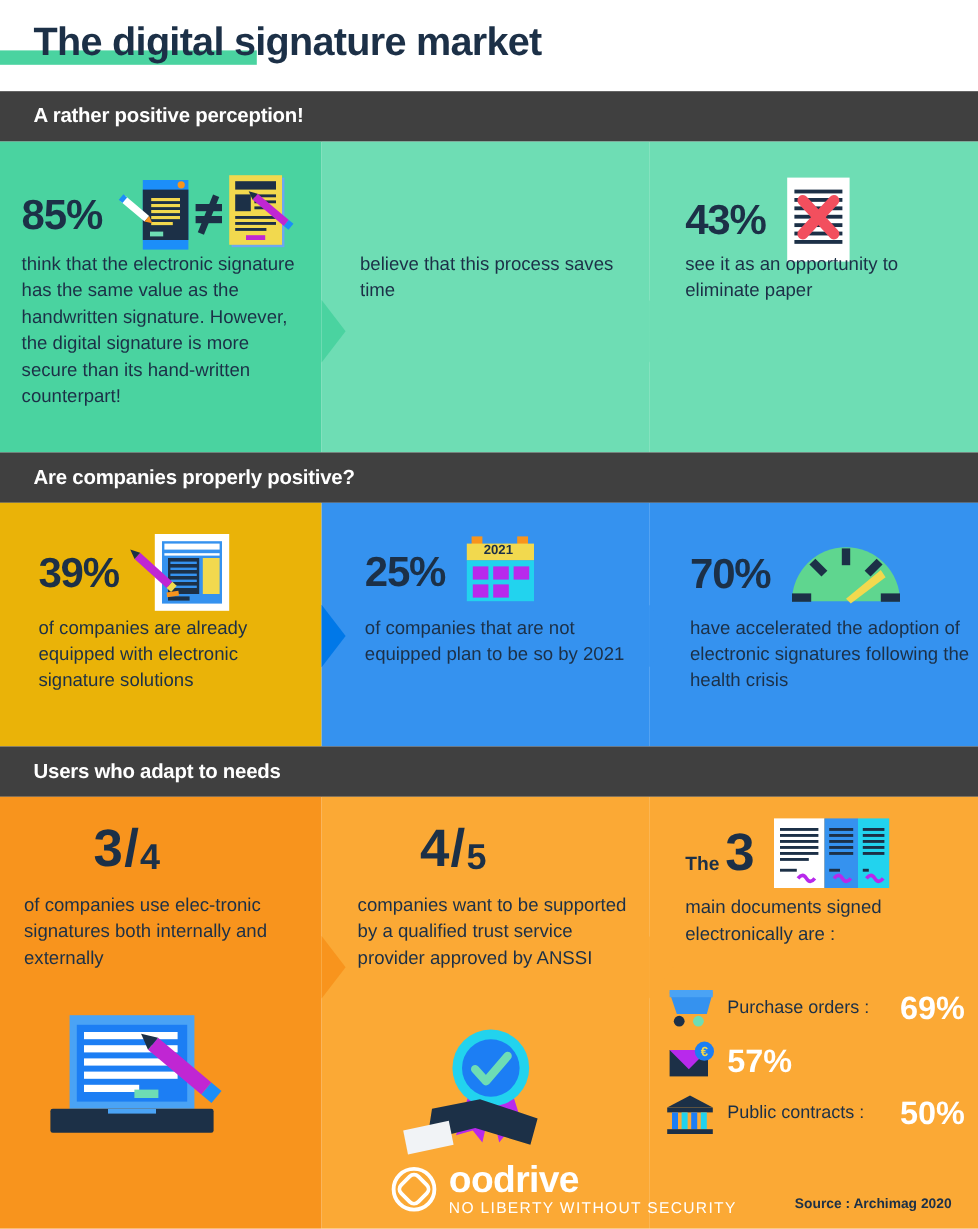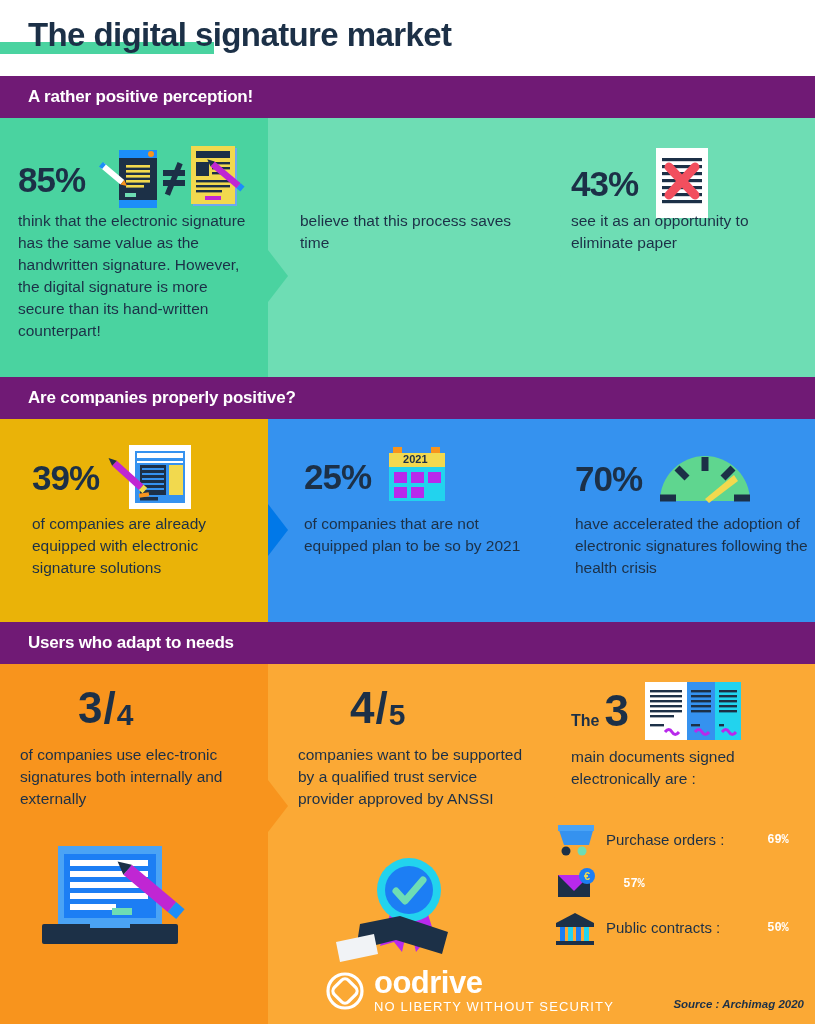--- a/index.html
+++ b/index.html
@@ -19,21 +19,21 @@
   }
   .title-text {
     position: absolute; left: 28px; top: 16px;
     font-size: 33px; font-weight: bold; color: #1c3047;
     letter-spacing: -0.6px; white-space: nowrap;
   }
 
   
   .sec-head {
     position: absolute; left: 0; width: 815px; height: 42px;
-    background: #701a75;
+    background: #404040;
   }
   .sec-head span {
     position: absolute; left: 28px; top: 11px;
     font-size: 17px; font-weight: bold; color: #ffffff; letter-spacing: -0.2px;
   }
   #head-1 { top: 76px; }
   #head-2 { top: 377px; }
   #head-3 { top: 622px; }
 
   
@@ -100,26 +100,26 @@
 
   .the3 { display:flex; align-items:baseline; color:#1c3047; font-weight:bold; }
   .the3 .the { font-size: 16px; margin-right: 5px; }
   .the3 .three { font-size: 44px; }
 
   
   .doclist { position:absolute; left:556px; top:818px; width:250px; }
   .doc-item { display:flex; align-items:center; height:44px; }
   .doc-icon { width:40px; height:34px; position:relative; flex:0 0 40px; margin-right:10px; }
   .doc-label { font-size:15px; color:#1c3047; flex:1 1 auto; line-height:1.15; font-weight:500;}
-  .doc-pct { font-size:12px; font-weight:bold; color:#ffffff; text-align:center; width:56px;font-family:Liberation Mono, monospace; }
+  .doc-pct { font-size:27px; font-weight:bold; color:#ffffff; text-align:left; width:56px; }
 
   
   .source {
-    position:absolute; right:11px; top:998px;
-    font-size:11.5px; font-style:italic; color:#1c3047; font-weight:600;
+    position:absolute; right:22px; top:998px;
+    font-size:11.5px; color:#1c3047; font-weight:600;
   }
 
   
   .logo { position:absolute; left:325px; top:968px; display:flex; align-items:center; }
   .logo-mark { width:40px; height:40px; margin-right:9px; }
   .logo-txt { color:#fff; }
   .logo-word { font-size:31px; font-weight:bold; letter-spacing:-0.5px; line-height:0.95; }
   .logo-tag { font-size:13px; letter-spacing:1.1px; font-weight:normal; margin-top:2px; }
 
   svg { display:block; overflow:visible; }

